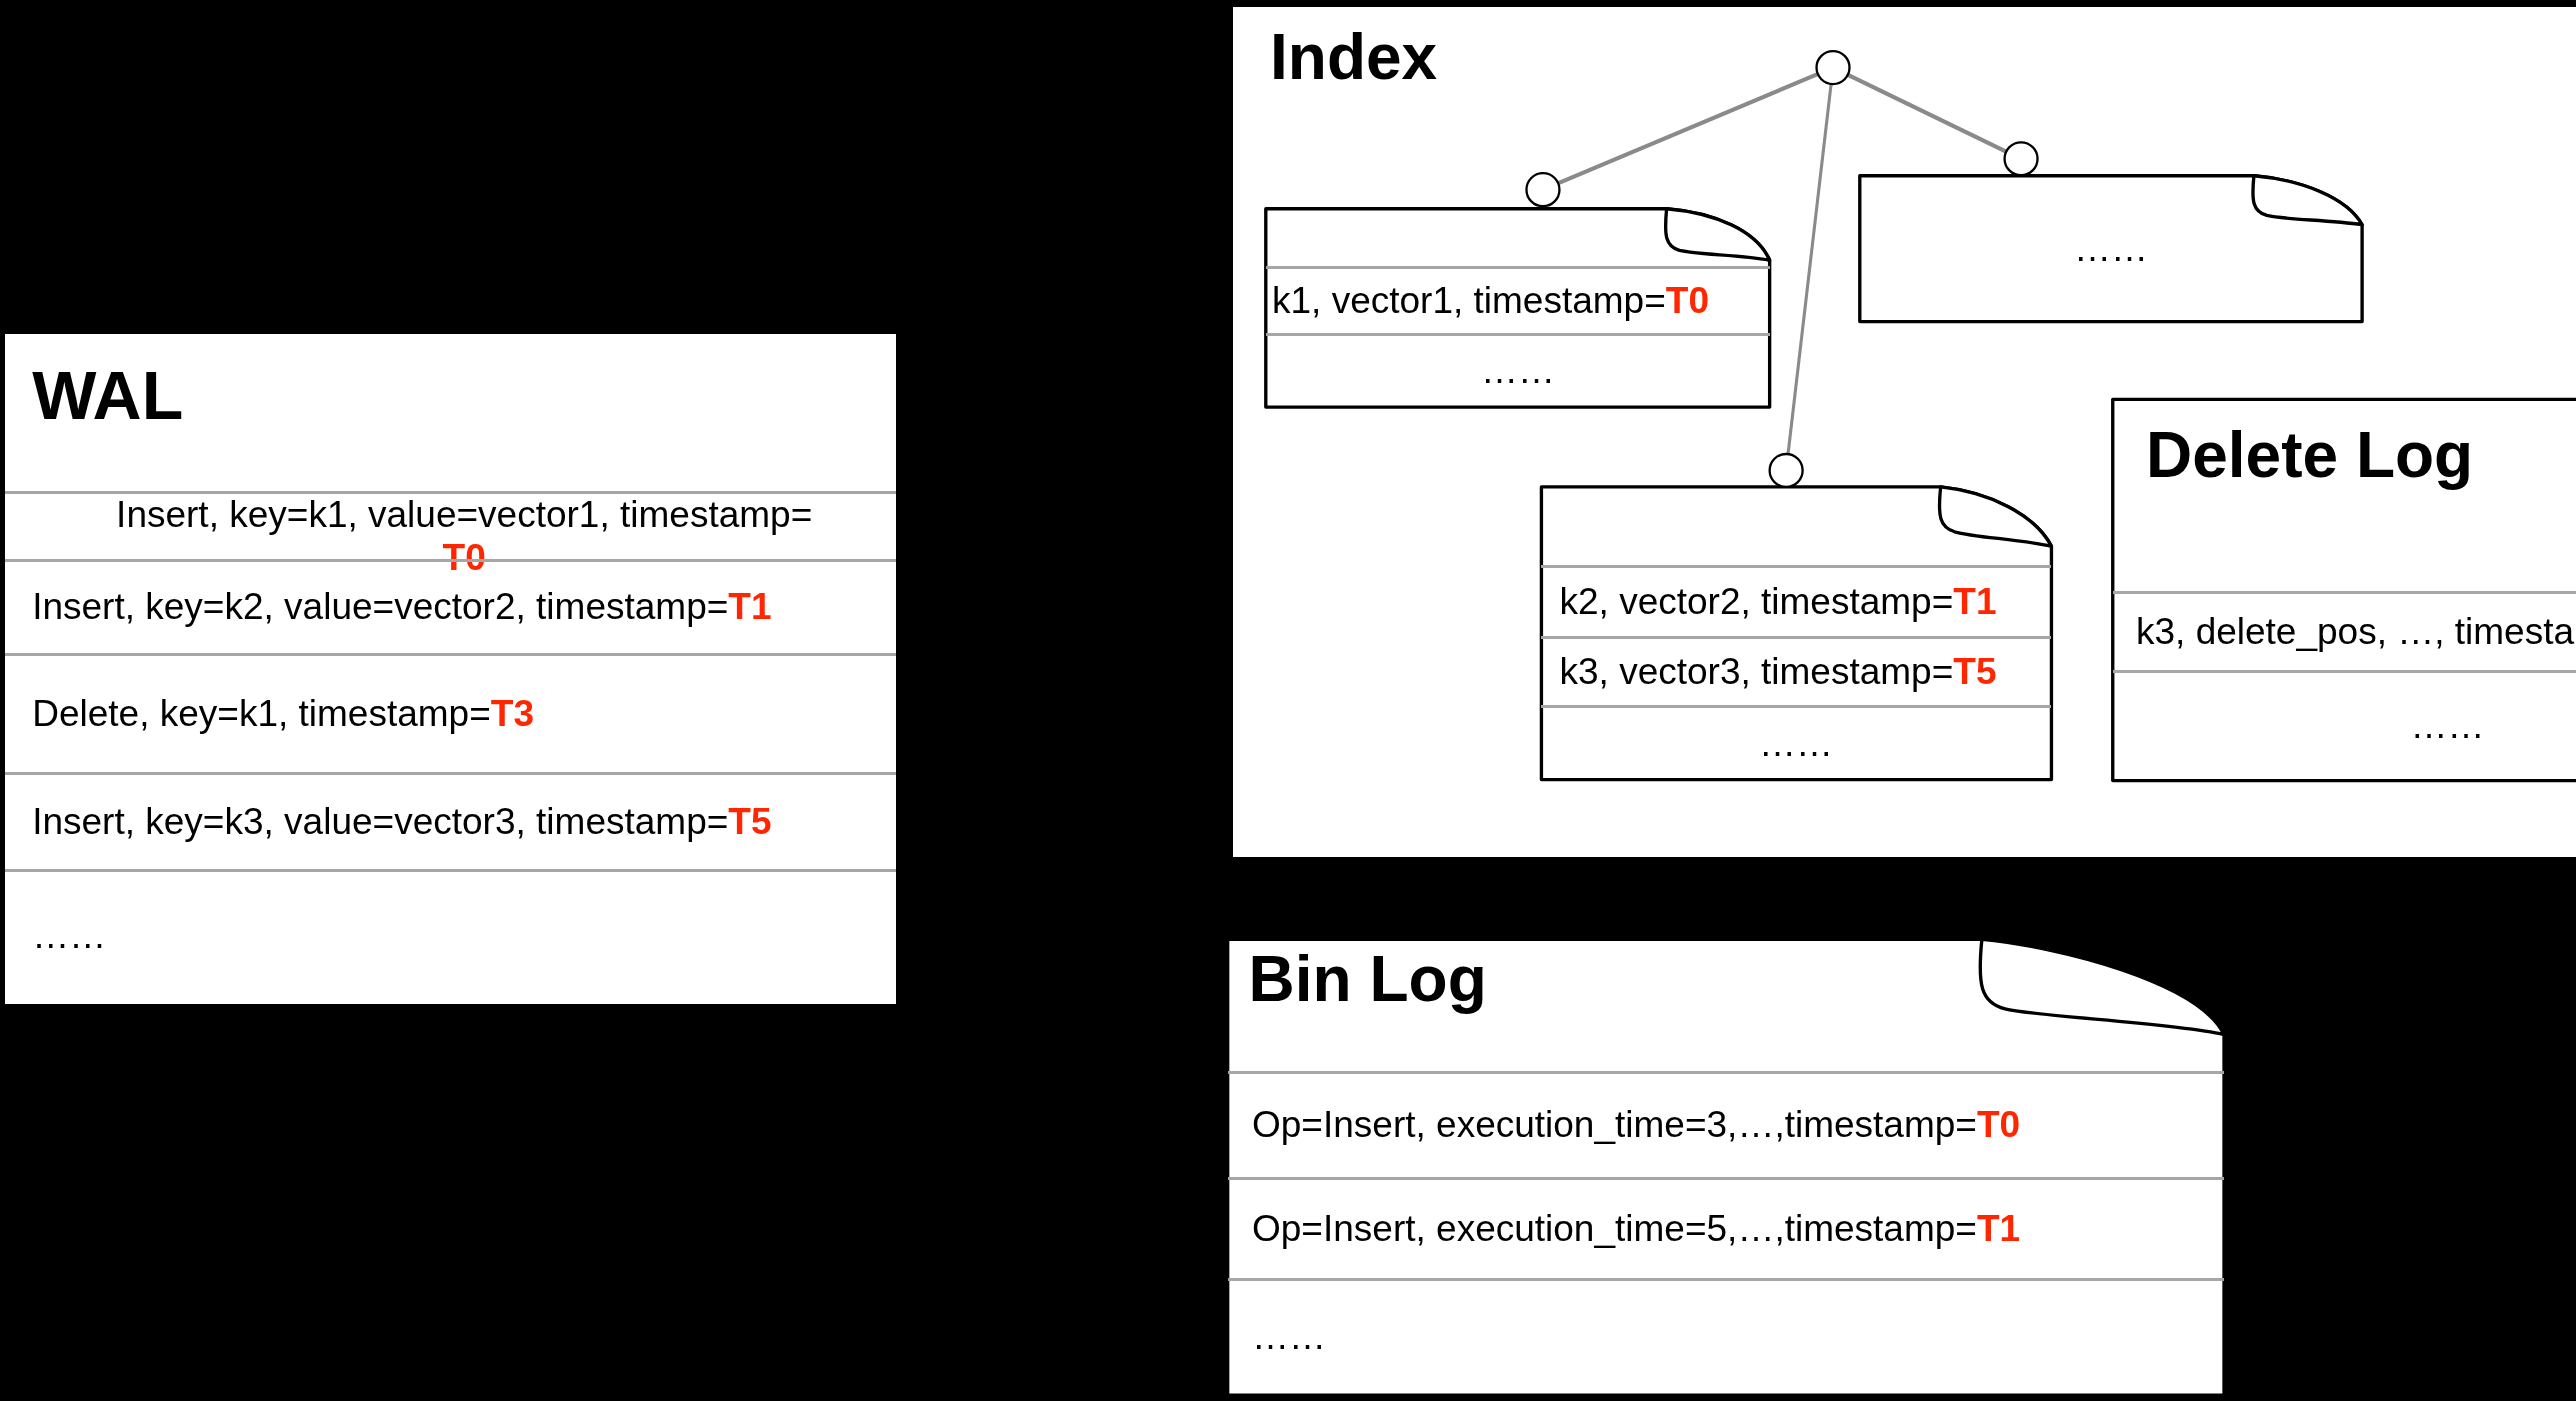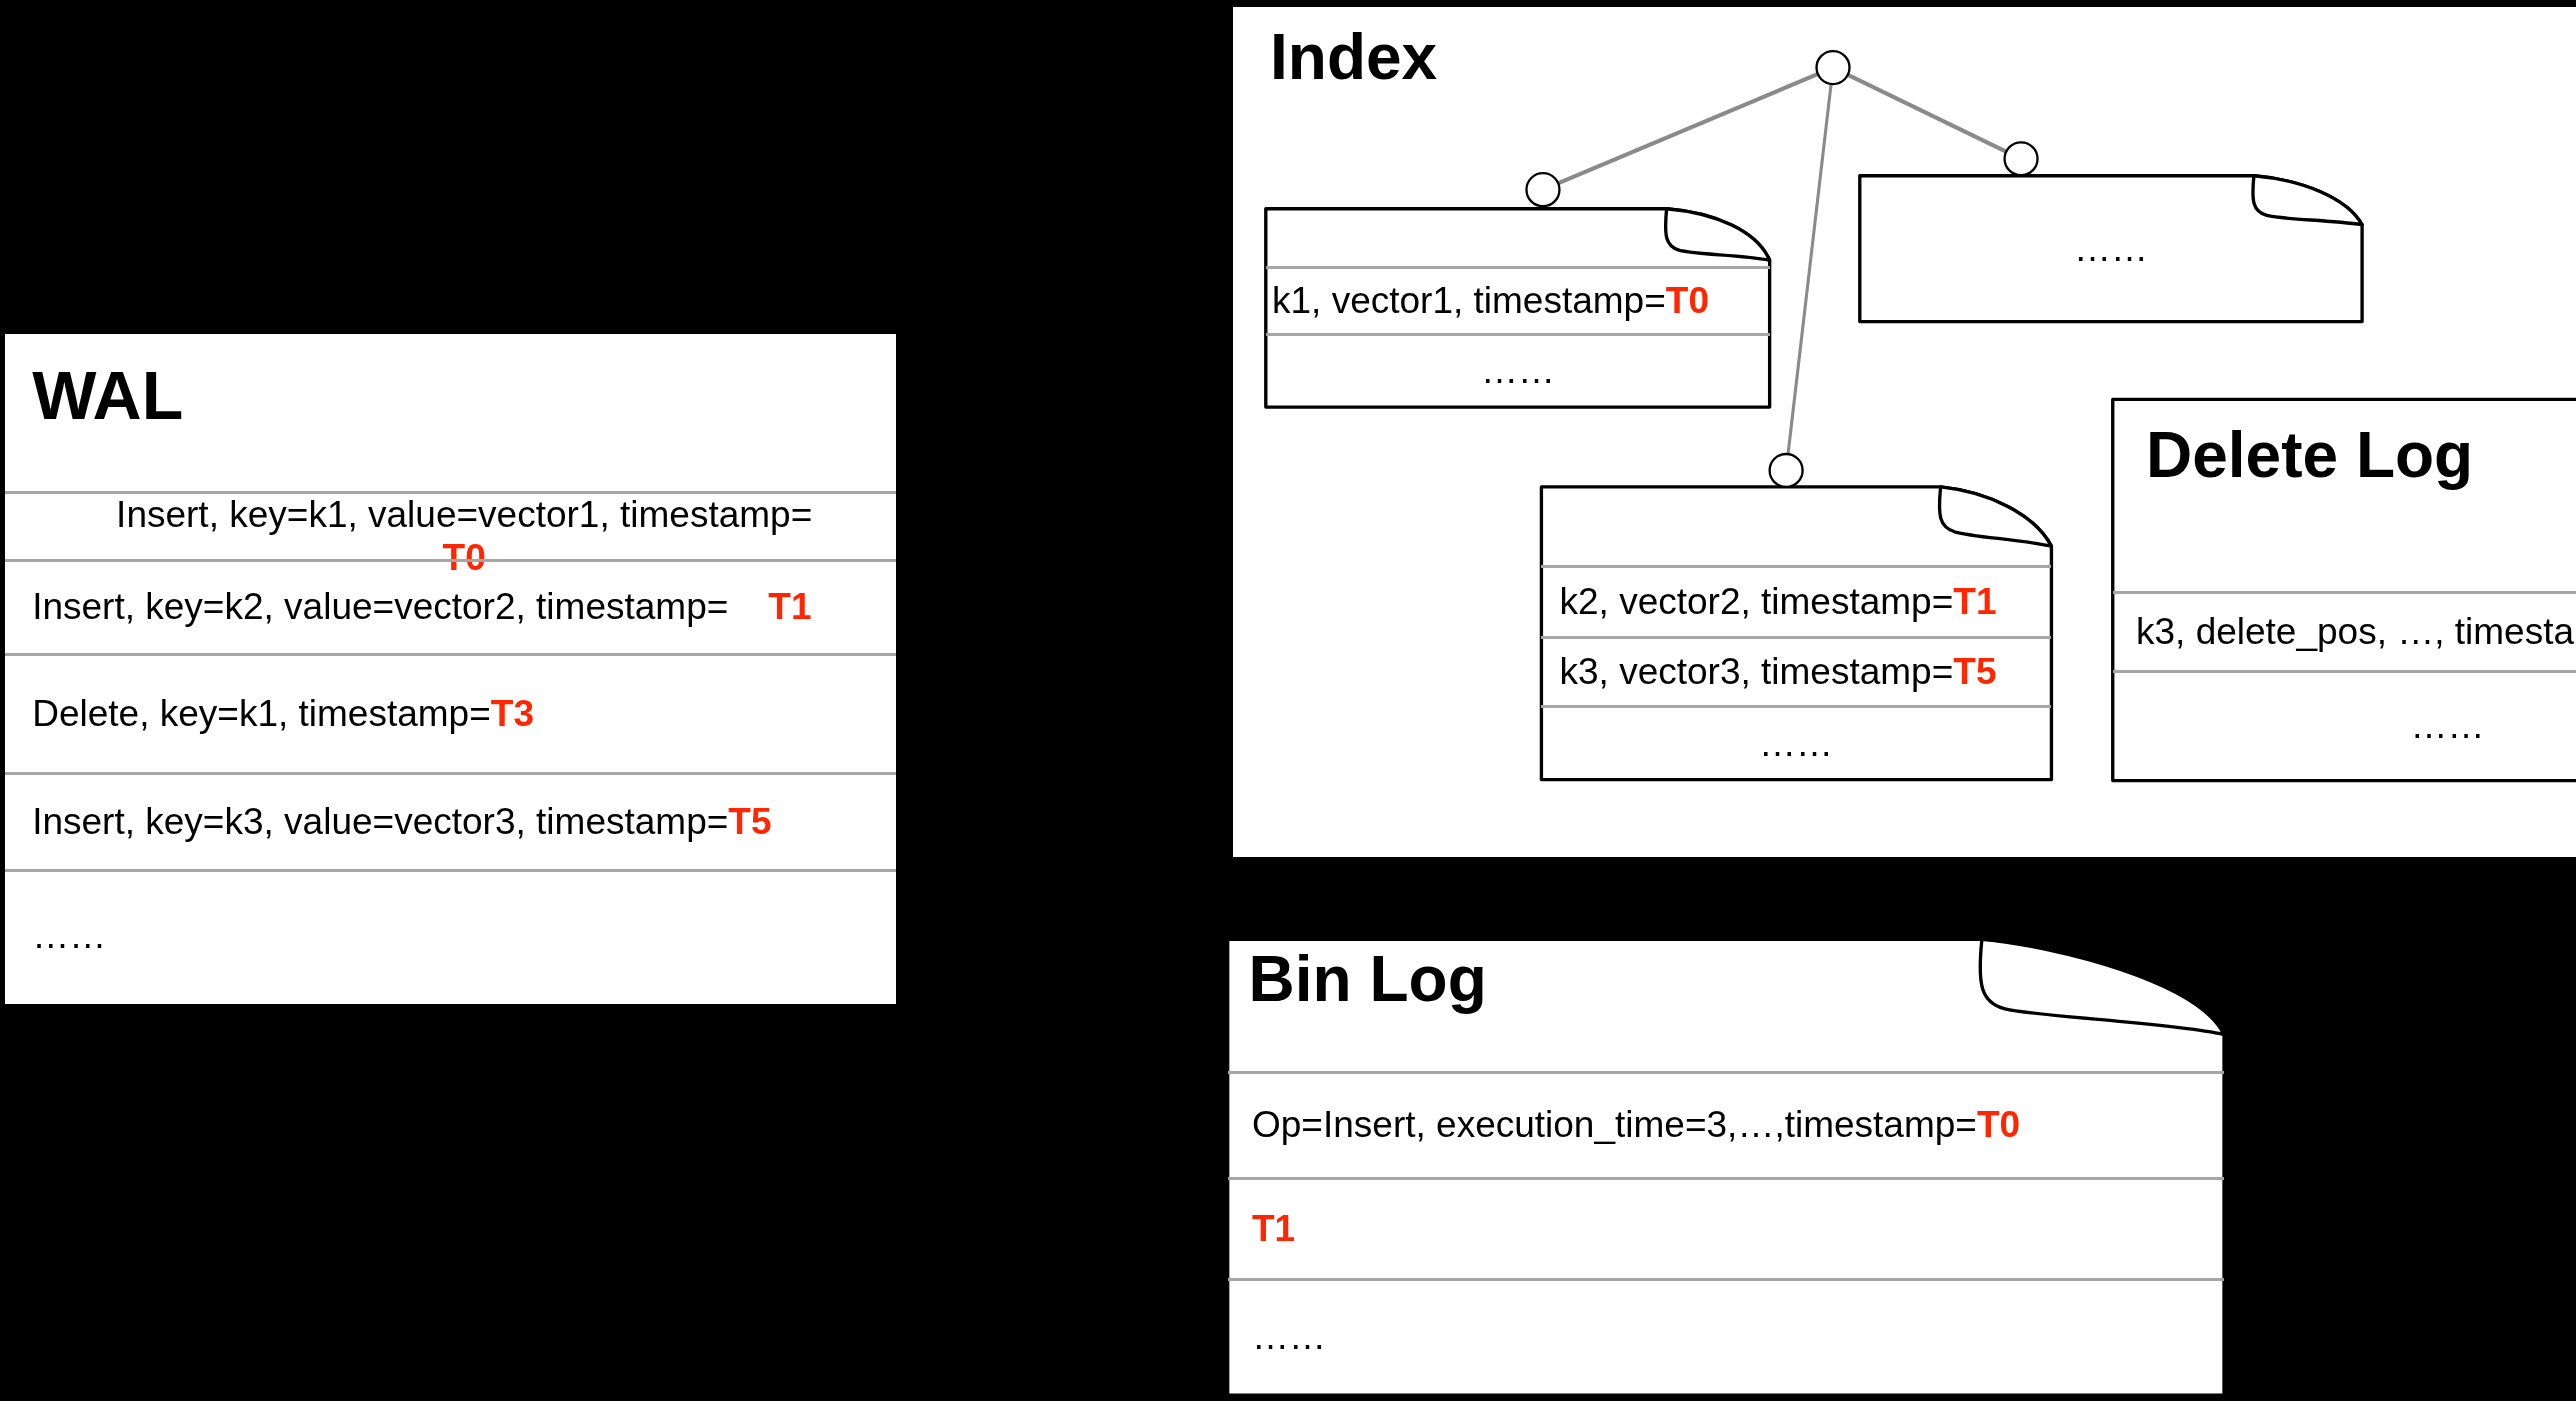--- a/index.html
+++ b/index.html
@@ -77,21 +77,21 @@
     <circle class="node" cx="3923" cy="308" r="32"></circle>
     <circle class="node" cx="3467" cy="913" r="32"></circle>
   </svg>
 
   <div class="content" style="left:5.2px;top:334px;width:891px;height:670px;">
     <div class="panel-title wal-title" style="height:157px;">WAL</div>
     <div class="row sep wal-row" style="height:68px;flex-direction:column;">
       <span>Insert, key=k1, value=vector1, timestamp=</span>
         <span class="ts">T0</span>
     </div>
-    <div class="row sep wal-row" style="height:94px;gap:40px;">
+    <div class="row sep wal-row" style="height:94px;">
       <span>Insert, key=k2, value=vector2, timestamp=</span>
         <span class="ts">T1</span>
     </div>
     <div class="row sep wal-row" style="height:119px;">
       <span>Delete, key=k1, timestamp=</span>
         <span class="ts">T3</span>
     </div>
     <div class="row sep wal-row" style="height:97px;">
       <span>Insert, key=k3, value=vector3, timestamp=</span>
         <span class="ts">T5</span>
@@ -145,20 +145,21 @@
     </div>
   </div>
 
   <div class="content" style="left:1228px;top:939px;width:996px;height:456px;">
     <div class="panel-title big-title bin-title" style="height:132px;">Bin Log</div>
     <div class="row sep bin-row" style="height:106px;">
       <span>Op=Insert, execution_time=3,…,timestamp=</span>
         <span class="ts">T0</span>
     </div>
     <div class="row sep bin-row" style="height:101px;">
+      <span>Op=Insert, execution_time=5,…,timestamp=</span>
         <span class="ts">T1</span>
     </div>
     <div class="row sep bin-row" style="height:116px;">
       <span>……</span>
     </div>
   </div>
 
 </div>
 
 

